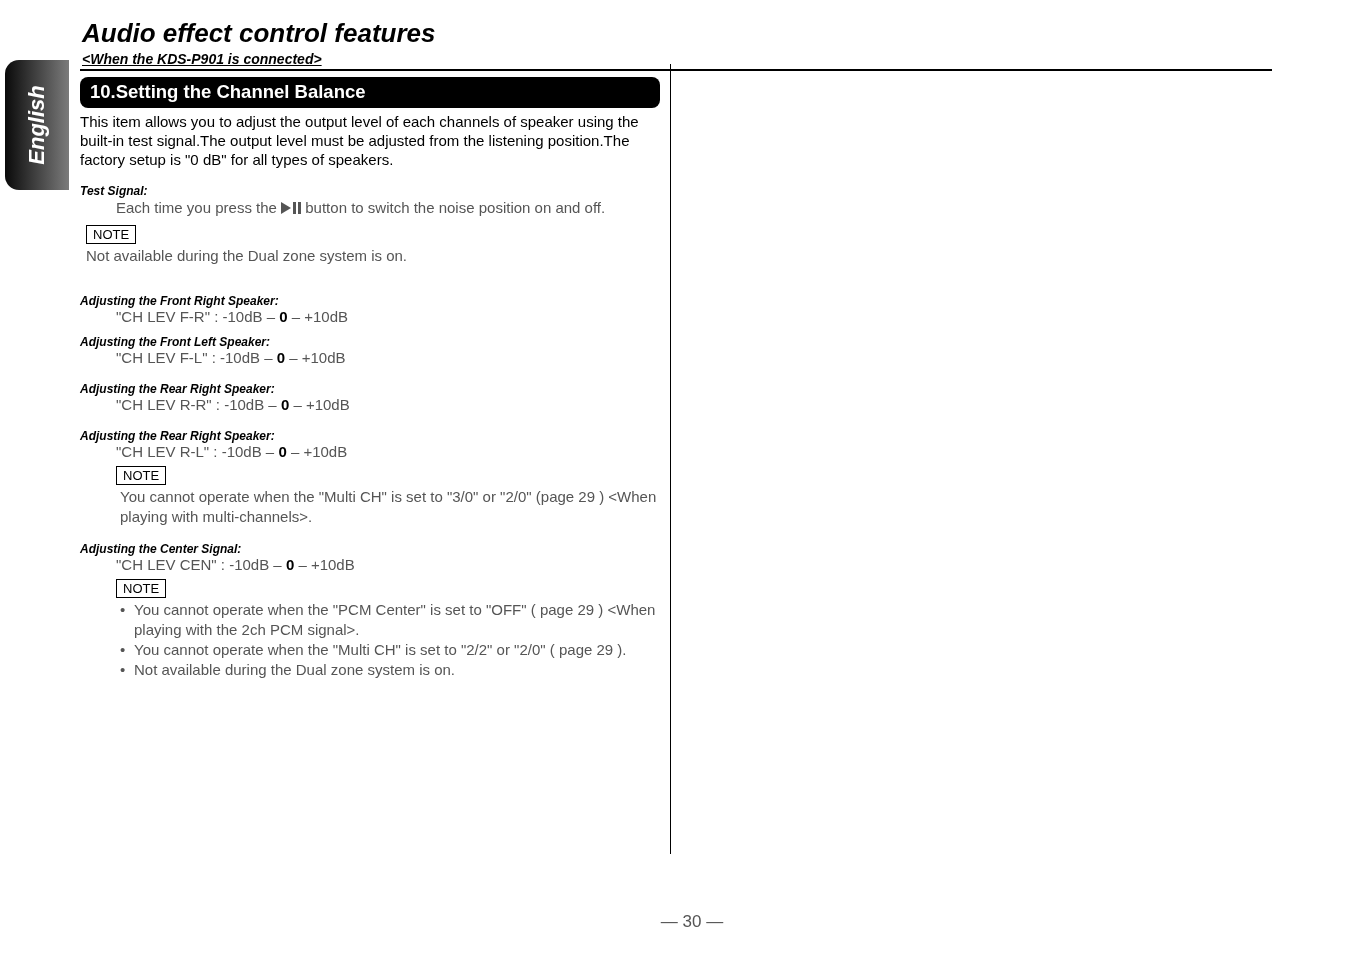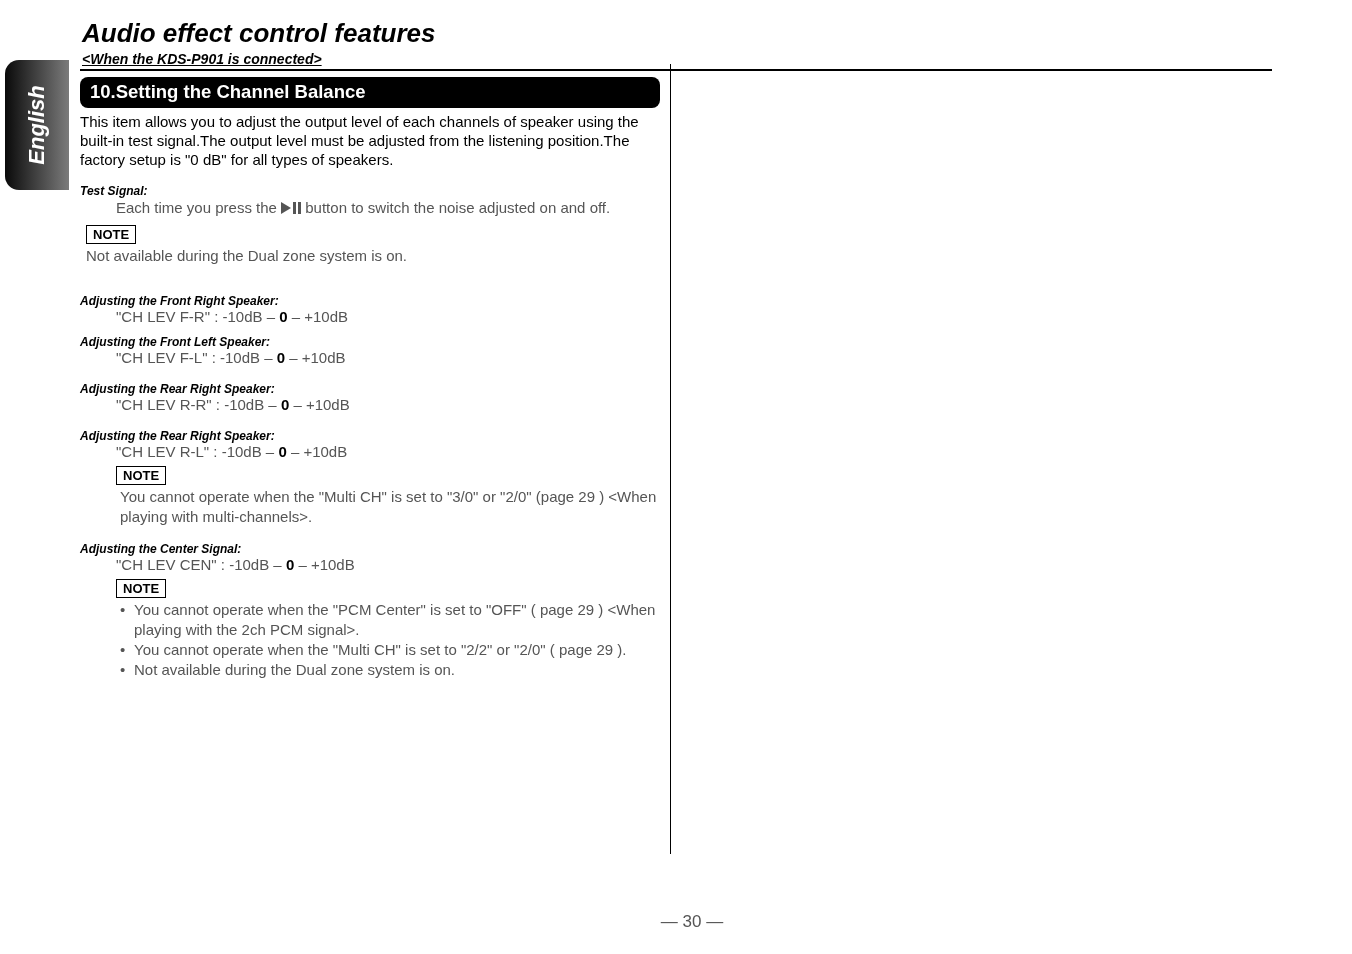--- a/index.html
+++ b/index.html
@@ -84,21 +84,21 @@
     font-size: 15px;
     color: #555;
     line-height: 1.35;
   }
   .indent {
     margin-left: 36px;
   }
   .note-box {
     display: inline-block;
     border: 1px solid #000;
-    font-weight: bold;
+    font-weight: normal;
     font-size: 13px;
     padding: 1px 6px;
     margin-top: 6px;
     color:#000;
   }
   .note-box.indent { margin-left: 36px; }
   .note-text {
     color: #555;
     font-size: 15px;
     line-height: 1.35;
@@ -166,21 +166,21 @@
     <div class="intro">This item allows you to adjust the output level of each channels of speaker using the built-in test signal.The output level must be adjusted from the listening position.The factory setup is "0 dB" for all types of speakers.</div>
 
     <div class="heading">Test Signal:</div>
     <div class="body indent">
       <span>Each time you press the </span>
       <span class="play-icon"><svg width="20" height="12" viewBox="0 0 20 12">
             <polygon points="0,0 10,6 0,12" fill="#555"></polygon>
             <rect x="12" y="0" width="3" height="12" fill="#555"></rect>
             <rect x="17" y="0" width="3" height="12" fill="#555"></rect>
           </svg></span>
-      <span> button to switch the noise adjusted on and off.</span>
+      <span> button to switch the noise position on and off.</span>
     </div>
     <div class="note-box" style="margin-left:6px">NOTE</div>
     <div class="note-text">Not available during the Dual zone system is on.</div>
 
     <div style="height:18px"></div>
 
     <div class="heading">Adjusting the Front Right Speaker:</div>
     <div class="range">
       <span>"CH LEV F-R" : -10dB  –  </span><b>0</b><span>  –  +10dB</span>
     </div>

